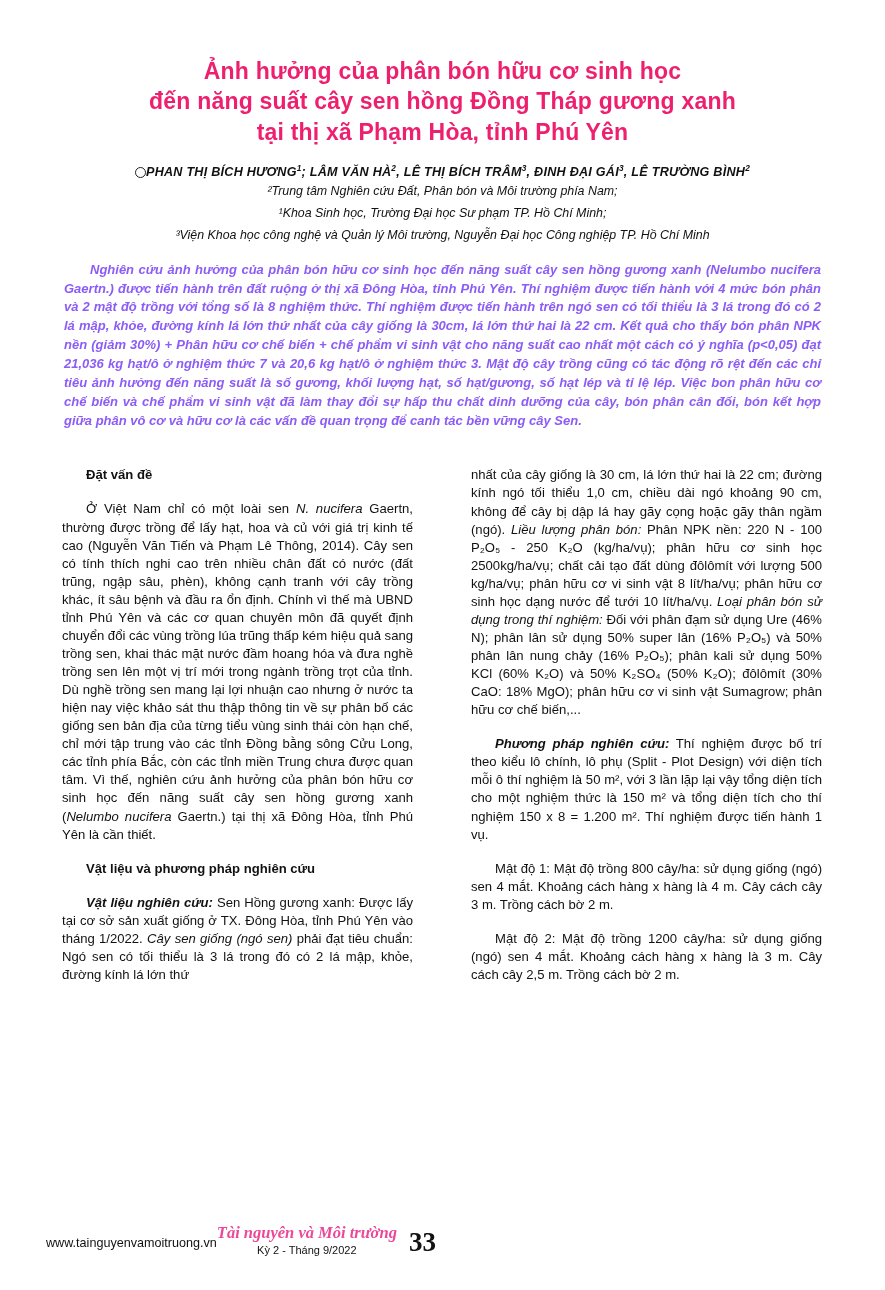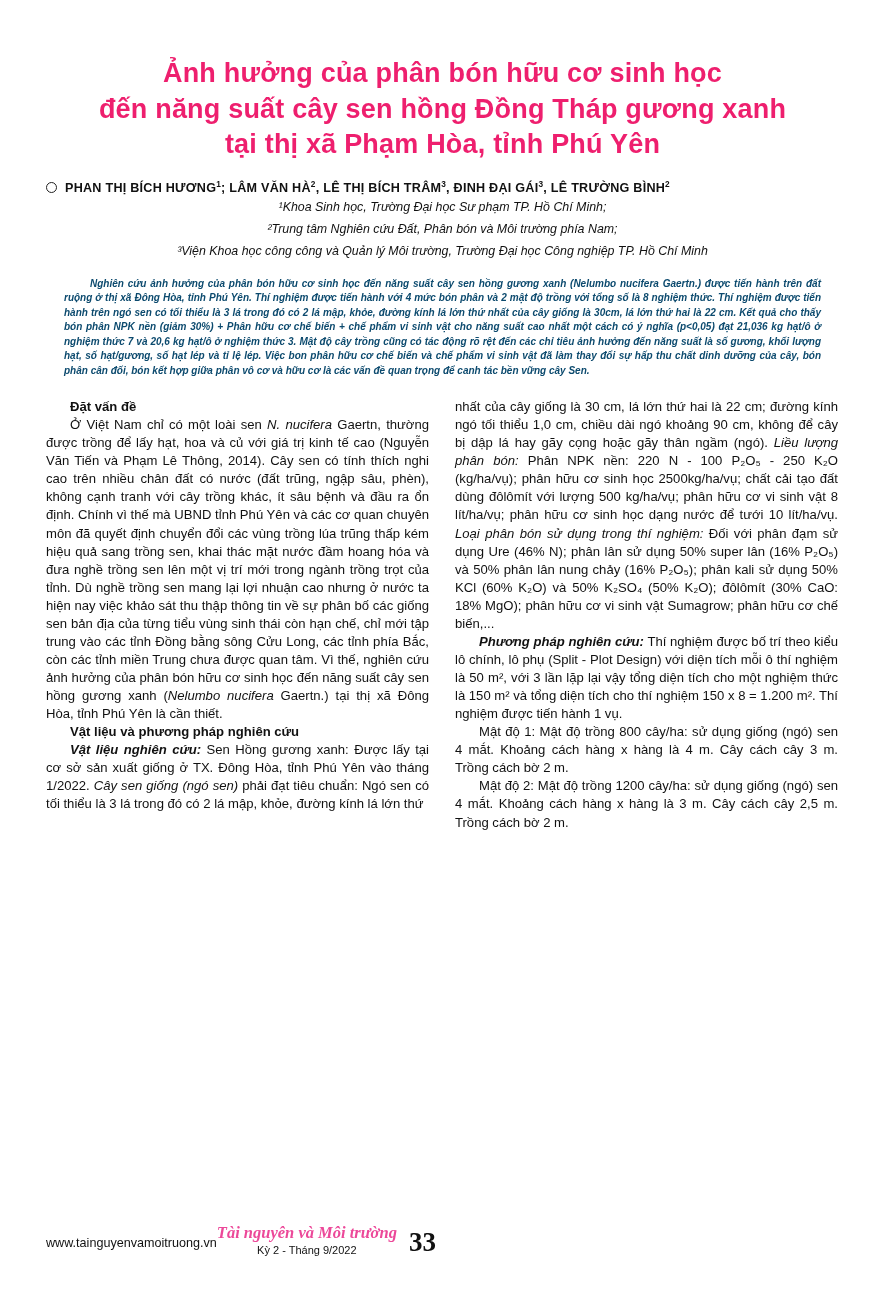--- a/index.html
+++ b/index.html
@@ -25,34 +25,35 @@
   }
 
   
   .title-block {
     text-align: center;
     margin: 0 0 10px 0;
   }
   .title-line {
     font-family: "Liberation Sans", sans-serif;
     font-weight: bold;
-    font-size: 27px;
+    font-size: 23px;
     line-height: 1.32;
     color: #ee1f6e;
     letter-spacing: 0.2px;
     white-space: nowrap;
   }
 
   
   .authors-row {
     display: flex;
     align-items: center;
-    justify-content: flex-start;
-    gap: 8px;
+    justify-content: center;
+    gap: 0;
     margin-top: 16px;
+    font-style: italic;
   }
   .author-bullet {
     width: 9px; height: 9px;
     border: 1.6px solid #222;
     border-radius: 50%;
     flex: none;
     position: relative;
     top: 1px;
   }
   .authors-names {
@@ -64,24 +65,24 @@
   .affil {
     text-align: center;
     font-style: italic;
     font-size: 12.4px;
     line-height: 1.52;
     margin-top: 3px;
   }
 
   
   .abstract {
-    color: #0c4a6e;
-    font-style: italic;
-    font-weight: bold;
-    font-size: 10px;
+    color: #8b5cf6;
+    font-style: italic;
+    font-weight: bold;
+    font-size: 13px;
     line-height: 1.45;
     text-align: justify;
     text-justify: inter-word;
     margin: 16px 18px 0 18px;
     text-indent: 26px;
   }
 
   
   .columns {
     display: flex;
@@ -89,21 +90,21 @@
     margin-top: 20px;
   }
   .col {
     width: 383px;
     font-size: 13.1px;
     line-height: 1.38;
     text-align: justify;
     text-justify: inter-word;
   }
   .col p {
-    margin: 0;
+    margin: 16px;
     text-indent: 24px;
   }
   .col p.noindent { text-indent: 0; }
   .h-bold {
     font-weight: bold;
     text-indent: 24px;
     margin: 0;
   }
   .it { font-style: italic; }
   .bi { font-weight: bold; font-style: italic; }
@@ -160,23 +161,23 @@
   <div class="title-block">
     <div class="title-line">Ảnh hưởng của phân bón hữu cơ sinh học</div>
     <div class="title-line">đến năng suất cây sen hồng Đồng Tháp gương xanh</div>
     <div class="title-line">tại thị xã Phạm Hòa, tỉnh Phú Yên</div>
   </div>
 
   <div class="authors-row">
     <span class="author-bullet"></span>
     <span class="authors-names">PHAN THỊ BÍCH HƯƠNG<sup>1</sup>; LÂM VĂN HÀ<sup>2</sup>, LÊ THỊ BÍCH TRÂM<sup>3</sup>, ĐINH ĐẠI GÁI<sup>3</sup>, LÊ TRƯỜNG BÌNH<sup>2</sup></span>
   </div>
+  <div class="affil">²Trung tâm Nghiên cứu Đất, Phân bón và Môi trường phía Nam;</div>
   <div class="affil">¹Khoa Sinh học, Trường Đại học Sư phạm TP. Hồ Chí Minh;</div>
-  <div class="affil">²Trung tâm Nghiên cứu Đất, Phân bón và Môi trường phía Nam;</div>
-  <div class="affil">³Viện Khoa học công công và Quản lý Môi trường, Trường Đại học Công nghiệp TP. Hồ Chí Minh</div>
+  <div class="affil">³Viện Khoa học công nghệ và Quản lý Môi trường, Nguyễn Đại học Công nghiệp TP. Hồ Chí Minh</div>
 
   <div class="abstract">Nghiên cứu ảnh hưởng của phân bón hữu cơ sinh học đến năng suất cây sen hồng gương xanh (Nelumbo nucifera Gaertn.) được tiến hành trên đất ruộng ở thị xã Đông Hòa, tỉnh Phú Yên. Thí nghiệm được tiến hành với 4 mức bón phân và 2 mật độ trồng với tổng số là 8 nghiệm thức. Thí nghiệm được tiến hành trên ngó sen có tối thiểu là 3 lá trong đó có 2 lá mập, khỏe, đường kính lá lớn thứ nhất của cây giống là 30cm, lá lớn thứ hai là 22 cm. Kết quả cho thấy bón phân NPK nền (giảm 30%) + Phân hữu cơ chế biến + chế phẩm vi sinh vật cho năng suất cao nhất một cách có ý nghĩa (p&lt;0,05) đạt 21,036 kg hạt/ô ở nghiệm thức 7 và 20,6 kg hạt/ô ở nghiệm thức 3. Mật độ cây trồng cũng có tác động rõ rệt đến các chỉ tiêu ảnh hưởng đến năng suất là số gương, khối lượng hạt, số hạt/gương, số hạt lép và tỉ lệ lép. Việc bon phân hữu cơ chế biến và chế phẩm vi sinh vật đã làm thay đổi sự hấp thu chất dinh dưỡng của cây, bón phân cân đối, bón kết hợp giữa phân vô cơ và hữu cơ là các vấn đề quan trọng để canh tác bền vững cây Sen.</div>
 
   <div class="columns">
 
     <div class="col">
       <p class="h-bold">Đặt vấn đề</p>
       <p><span>Ở Việt Nam chỉ có một loài sen </span><span class="it">N. nucifera</span><span> Gaertn, thường được trồng để lấy hạt, hoa và củ với giá trị kinh tế cao (Nguyễn Văn Tiến và Phạm Lê Thông, 2014). Cây sen có tính thích nghi cao trên nhiều chân đất có nước (đất trũng, ngập sâu, phèn), không cạnh tranh với cây trồng khác, ít sâu bệnh và đầu ra ổn định. Chính vì thế mà UBND tỉnh Phú Yên và các cơ quan chuyên môn đã quyết định chuyển đổi các vùng trồng lúa trũng thấp kém hiệu quả sang trồng sen, khai thác mặt nước đầm hoang hóa và đưa nghề trồng sen lên một vị trí mới trong ngành trồng trọt của tỉnh. Dù nghề trồng sen mang lại lợi nhuận cao nhưng ở nước ta hiện nay việc khảo sát thu thập thông tin về sự phân bố các giống sen bản địa của từng tiểu vùng sinh thái còn hạn chế, chỉ mới tập trung vào các tỉnh Đồng bằng sông Cửu Long, các tỉnh phía Bắc, còn các tỉnh miền Trung chưa được quan tâm. Vì thế, nghiên cứu ảnh hưởng của phân bón hữu cơ sinh học đến năng suất cây sen hồng gương xanh (</span><span class="it">Nelumbo nucifera</span><span> Gaertn.) tại thị xã Đông Hòa, tỉnh Phú Yên là cần thiết.</span></p>
       <p class="h-bold">Vật liệu và phương pháp nghiên cứu</p>
       <p><span class="bi">Vật liệu nghiên cứu:</span><span> Sen Hồng gương xanh: Được lấy tại cơ sở sản xuất giống ở TX. Đông Hòa, tỉnh Phú Yên vào tháng 1/2022. </span><span class="it">Cây sen giống (ngó sen)</span><span> phải đạt tiêu chuẩn: Ngó sen có tối thiểu là 3 lá trong đó có 2 lá mập, khỏe, đường kính lá lớn thứ</span></p>

